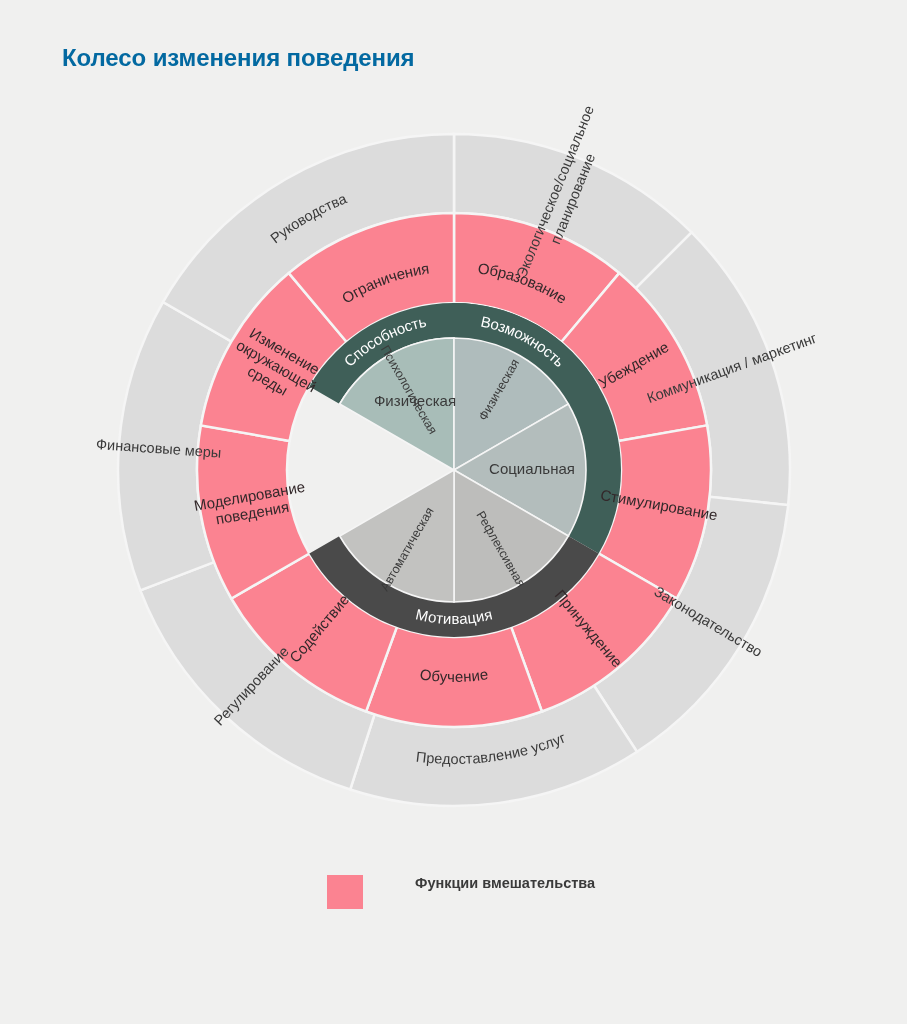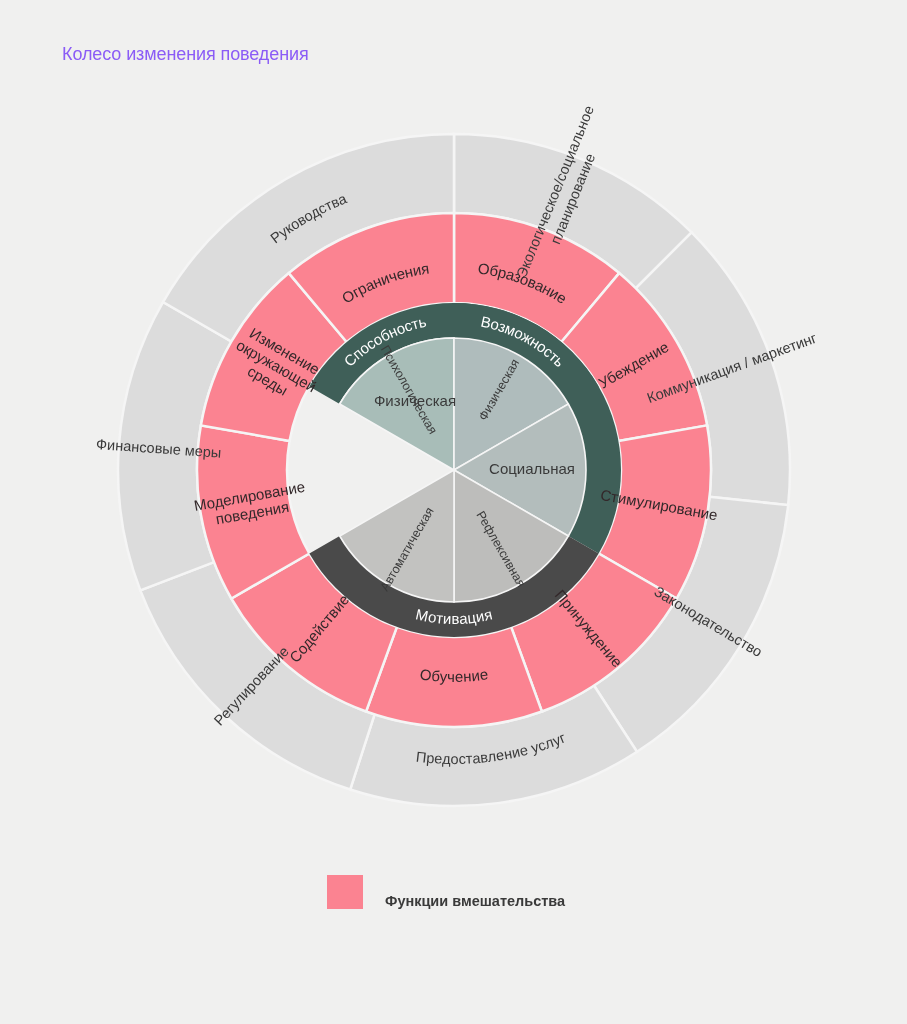--- a/index.html
+++ b/index.html
@@ -10,23 +10,23 @@
     width: 907px;
     height: 1024px;
     background: #F0F0EF;
     font-family: "Liberation Sans", sans-serif;
     overflow: hidden;
   }
   #page-title {
     position: absolute;
     left: 62px;
     top: 44px;
-    font-size: 18px;
-    font-weight: normal;
-    color: #8b5cf6;
+    font-size: 24px;
+    font-weight: bold;
+    color: #0369a1;
     letter-spacing: -0.1px;
   }
   #wheel-wrap {
     position: absolute;
     left: 0;
     top: 0;
     width: 907px;
     height: 860px;
   }
   svg { display: block; }
@@ -36,22 +36,23 @@
   .core-label-main { font-size: 15px; fill: #3A3A3A; }
   .core-label-sm   { font-size: 12.5px; fill: #3A3A3A; }
   #legend {
     position: absolute;
     left: 327px;
     top: 875px;
     width: 420px;
   }
   .legend-row {
     display: flex;
-    align-items: flex-end;
+    align-items: flex-start;
     margin-bottom: 19px;
+    gap: 30px;
   }
   .legend-swatch {
     width: 36px;
     height: 34px;
     flex: 0 0 36px;
   }
   .legend-text {
     margin-left: 22px;
     font-size: 14.5px;
     font-weight: bold;

